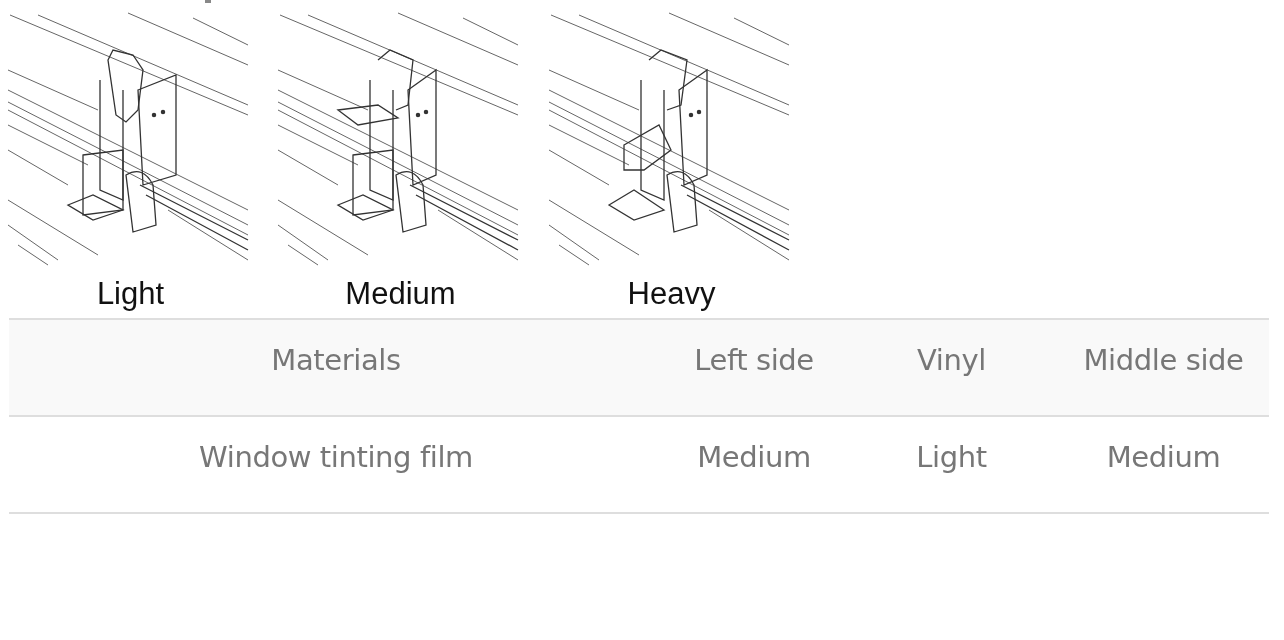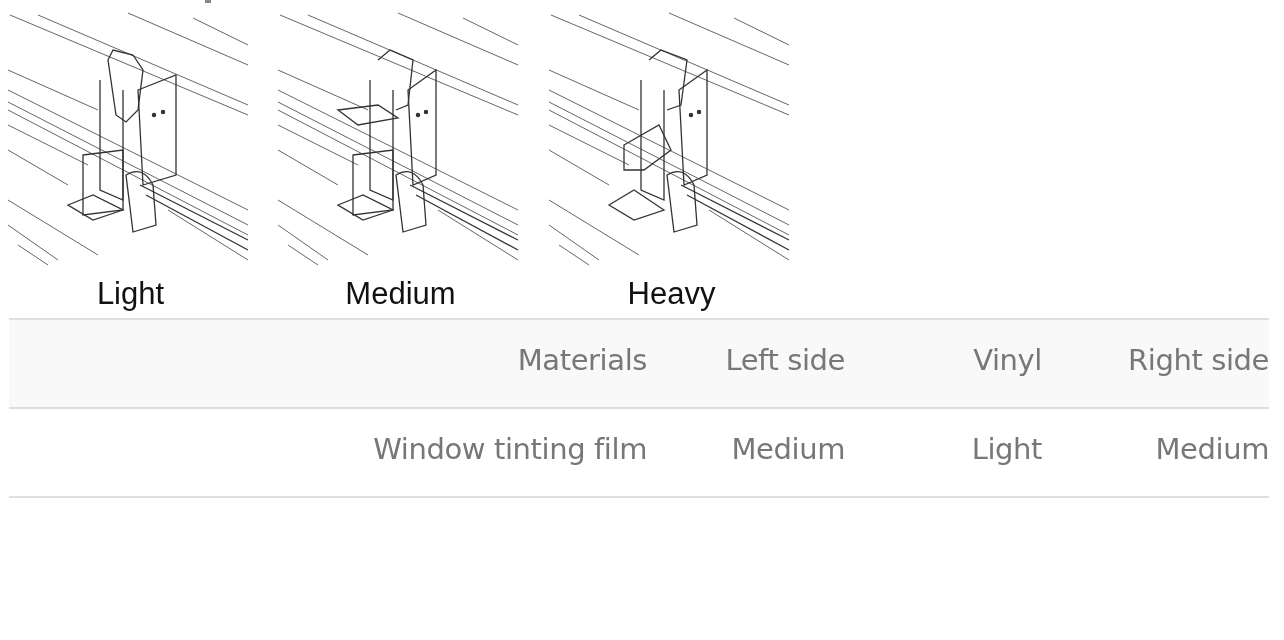--- a/index.html
+++ b/index.html
@@ -3,21 +3,21 @@
 <meta charset="utf-8">
 <style>
   html, body { margin: 0; padding: 0; background: #ffffff; }
   body { width: 1284px; height: 640px; overflow: hidden; position: relative; font-family: "Liberation Sans", sans-serif; }
   .top-fragment { position: absolute; left: 205px; top: 0; width: 6px; height: 3px; background: #888; }
   .figure { position: absolute; left: 8px; top: 10px; width: 802px; height: 308px; }
   .panel { position: absolute; top: 0; width: 245px; height: 308px; }
   .panel svg { position: absolute; left: 0; top: 0; width: 245px; height: 262px; }
   .caption { position: absolute; left: 0; right: 0; top: 266px; text-align: center; font-family: "Liberation Sans", sans-serif; font-size: 31px; color: #111; }
   table { position: absolute; left: 9px; top: 318px; width: 1260px; border-collapse: collapse; font-family: "DejaVu Sans", sans-serif; font-size: 29px; color: #777777; }
-  th, td { text-align: right; font-weight: normal; height: 79px; padding: 0 0 8px 16px; border-top: 2px solid #dedede; border-bottom: 2px solid #dedede; white-space: nowrap; letter-spacing: -0.4px; margin-top: 48px; }
+  th, td { text-align: center; font-weight: normal; height: 79px; padding: 0 0 16px 16px; border-top: 2px solid #dedede; border-bottom: 2px solid #dedede; white-space: nowrap; letter-spacing: -0.4px; margin-top: 48px; }
   tr.striped { background: #f9f9f9; }
   col.c1 { width: 638px; } col.c2 { width: 198px; } col.c3 { width: 197px; } col.c4 { width: 227px; }
 </style>
 </head>
 <body>
 
 <div class="top-fragment"></div>
 
 <div class="figure">
 
@@ -121,21 +121,21 @@
       <col class="c1">
       <col class="c2">
       <col class="c3">
       <col class="c4">
     </colgroup>
   <thead>
     <tr class="striped">
       <th>Materials</th>
       <th>Left side</th>
       <th>Vinyl</th>
-      <th>Right side</th>
+      <th>Middle side</th>
     </tr>
   </thead>
   <tbody>
     <tr>
       <td>Window tinting film</td>
       <td>Medium</td>
       <td>Light</td>
       <td>Medium</td>
     </tr>
   </tbody>

